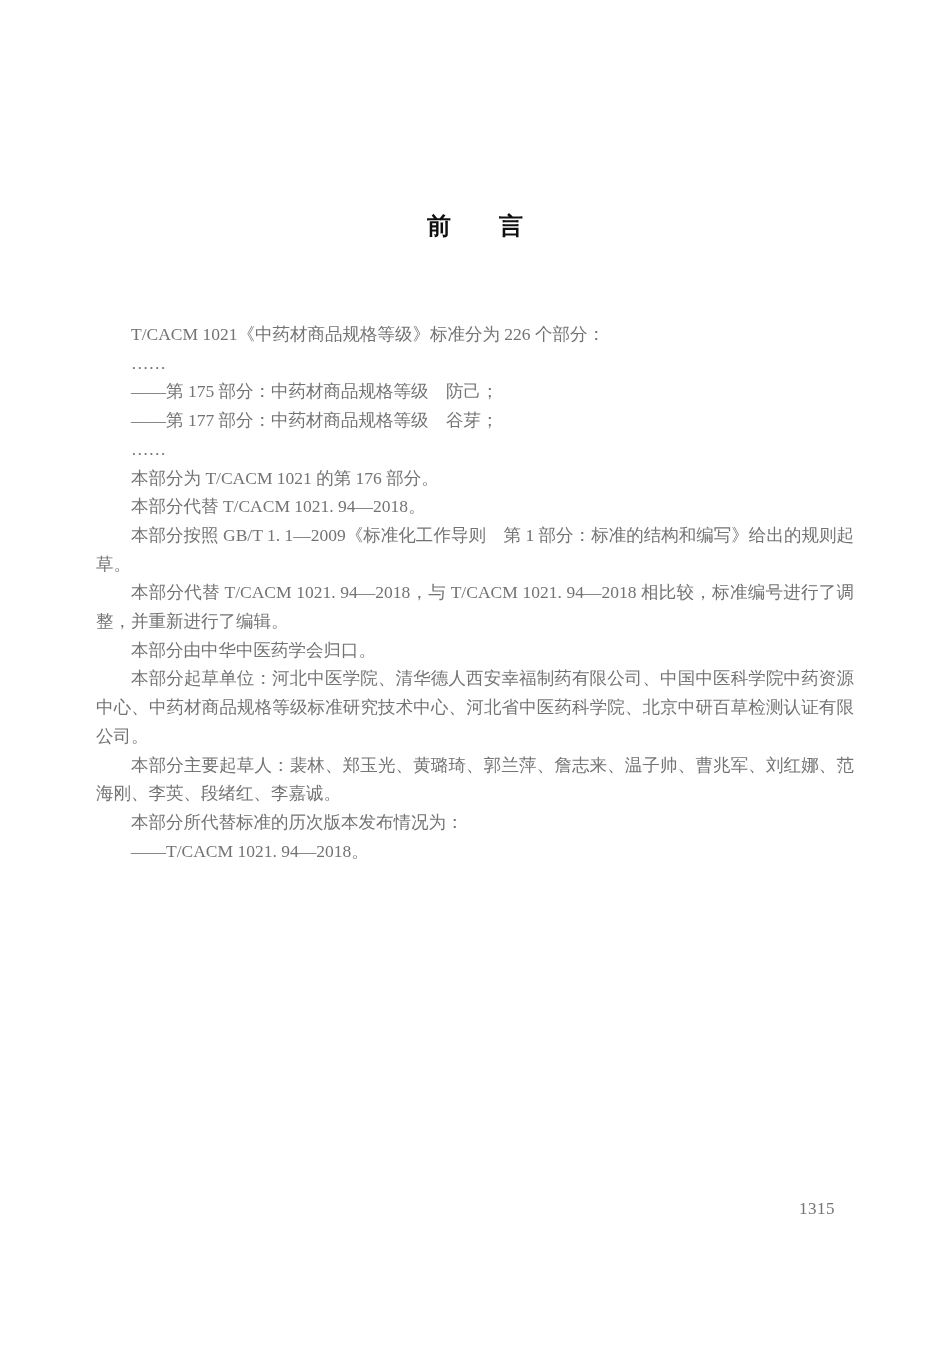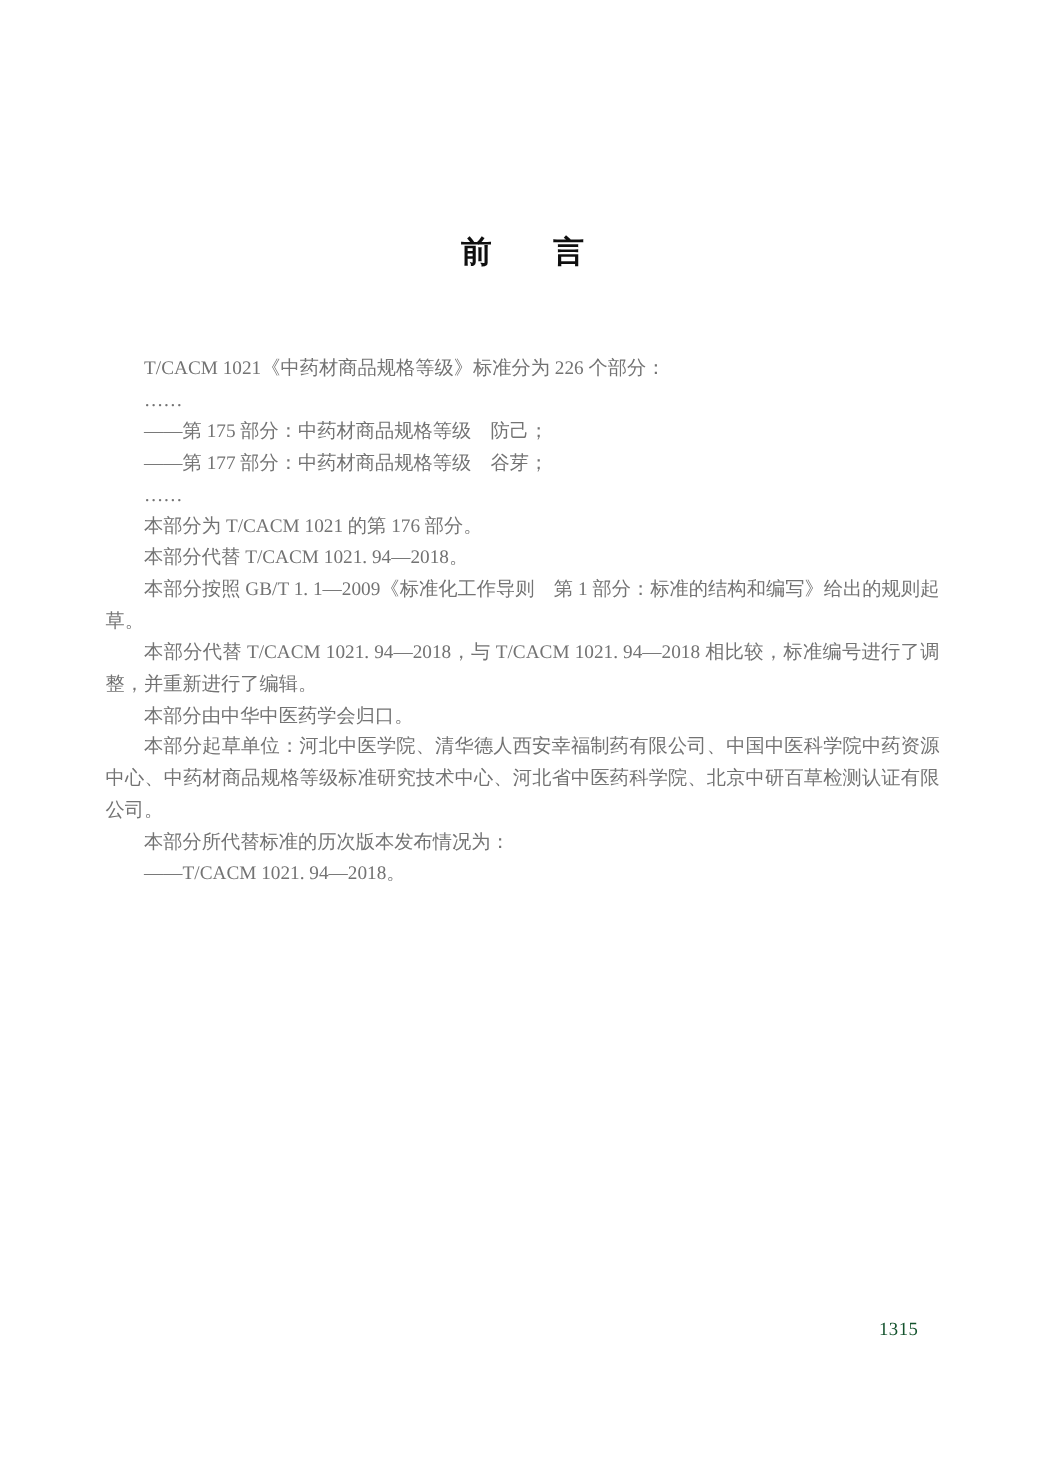--- a/index.html
+++ b/index.html
@@ -17,21 +17,21 @@
     color: #161616;
   }
   .doc-title {
     position: absolute;
     top: 210px;
     left: 0;
     width: 100%;
     text-align: center;
     font-family: "Liberation Sans", "DejaVu Sans", sans-serif;
     font-weight: 700;
-    font-size: 28px;
+    font-size: 24px;
     color: #0f0f0f;
     white-space: pre;
   }
   .body-text {
     position: absolute;
     top: 320px;
     left: 96px;
     width: 758px;
     font-size: 17.5px;
     line-height: 28.7px;
@@ -42,21 +42,21 @@
     margin: 0;
     padding: 0;
     text-indent: 2em;
   }
   .page-number {
     position: absolute;
     top: 1197px;
     left: 799px;
     font-size: 17px;
     line-height: 24px;
-    color: #14532d;
+    color: #737373;
     letter-spacing: 0.5px;
   }
 </style>
 </head>
 <body>
 
 <div class="page">
 
   <div class="doc-title">前　　言</div>
 
@@ -65,19 +65,20 @@
     <p class="para">……</p>
     <p class="para">——第 175 部分：中药材商品规格等级　防己；</p>
     <p class="para">——第 177 部分：中药材商品规格等级　谷芽；</p>
     <p class="para">……</p>
     <p class="para">本部分为 T/CACM 1021 的第 176 部分。</p>
     <p class="para">本部分代替 T/CACM 1021. 94—2018。</p>
     <p class="para">本部分按照 GB/T 1. 1—2009《标准化工作导则　第 1 部分：标准的结构和编写》给出的规则起草。</p>
     <p class="para">本部分代替 T/CACM 1021. 94—2018，与 T/CACM 1021. 94—2018 相比较，标准编号进行了调整，并重新进行了编辑。</p>
     <p class="para">本部分由中华中医药学会归口。</p>
     <p class="para">本部分起草单位：河北中医学院、清华德人西安幸福制药有限公司、中国中医科学院中药资源中心、中药材商品规格等级标准研究技术中心、河北省中医药科学院、北京中研百草检测认证有限公司。</p>
+    <p class="para">本部分主要起草人：裴林、郑玉光、黄璐琦、郭兰萍、詹志来、温子帅、曹兆军、刘红娜、范海刚、李英、段绪红、李嘉诚。</p>
     <p class="para">本部分所代替标准的历次版本发布情况为：</p>
     <p class="para">——T/CACM 1021. 94—2018。</p>
   </div>
 
   <div class="page-number">1315</div>
 
 </div>
 
 </body></html>

